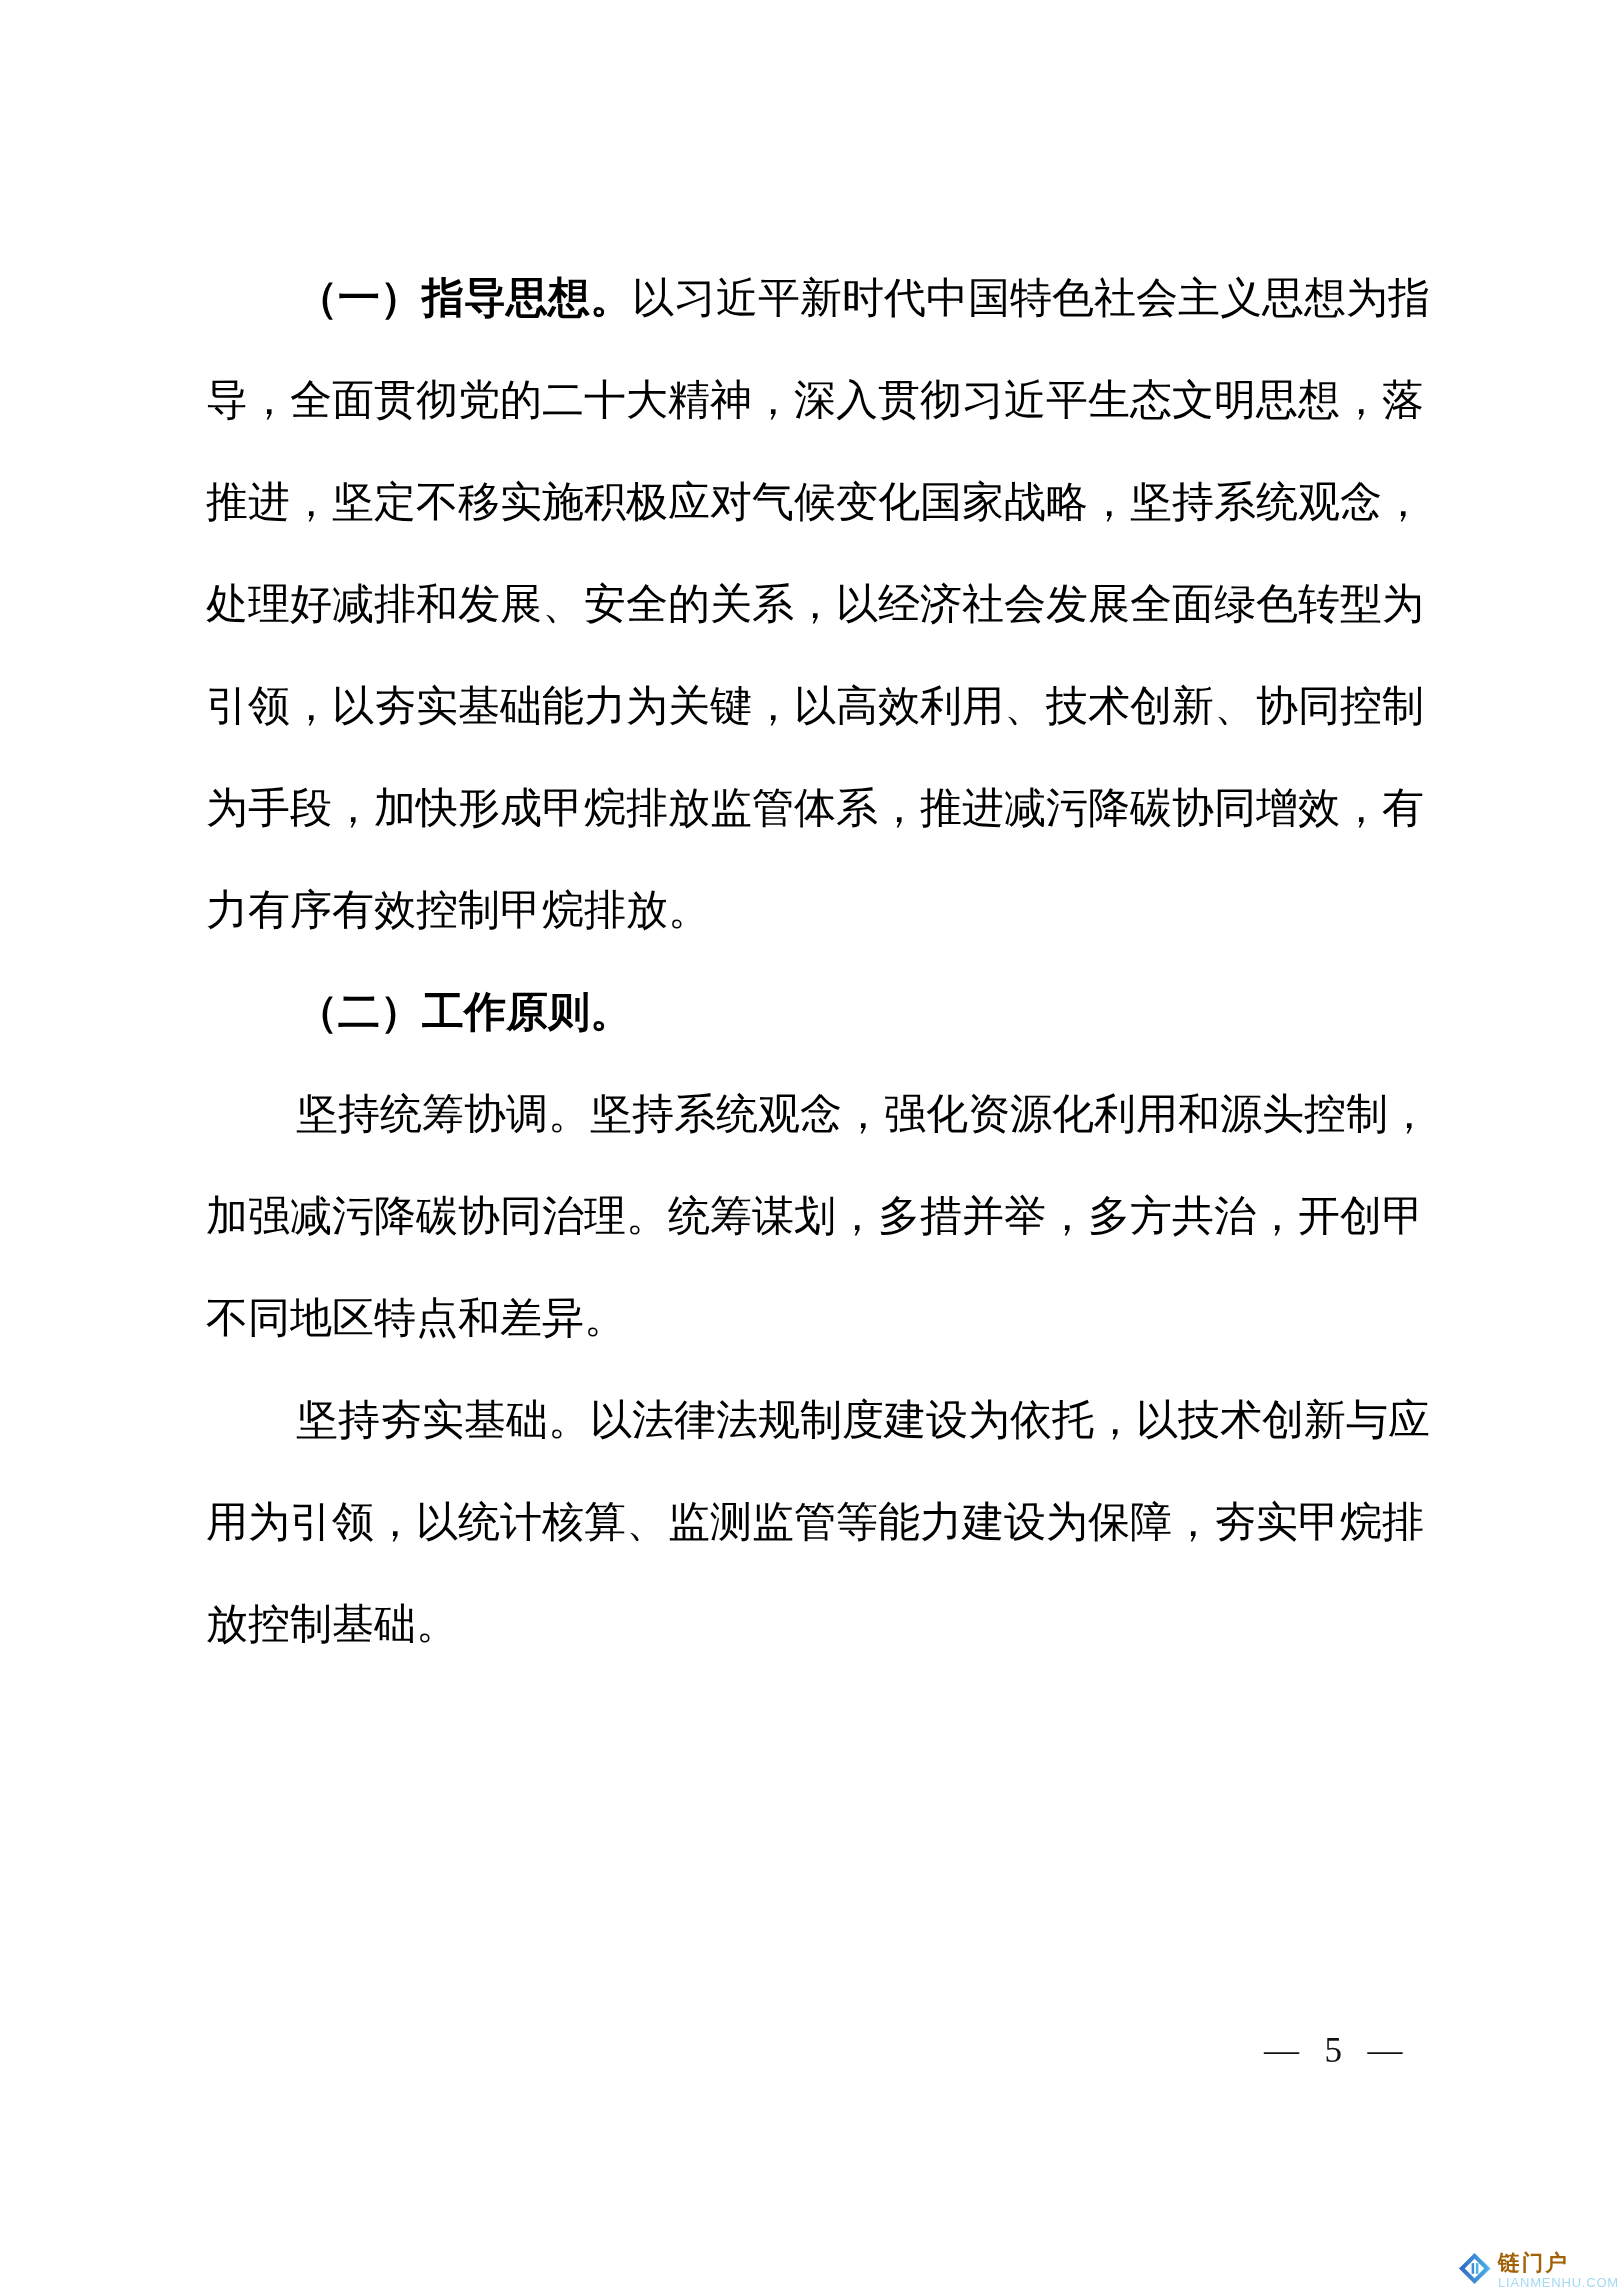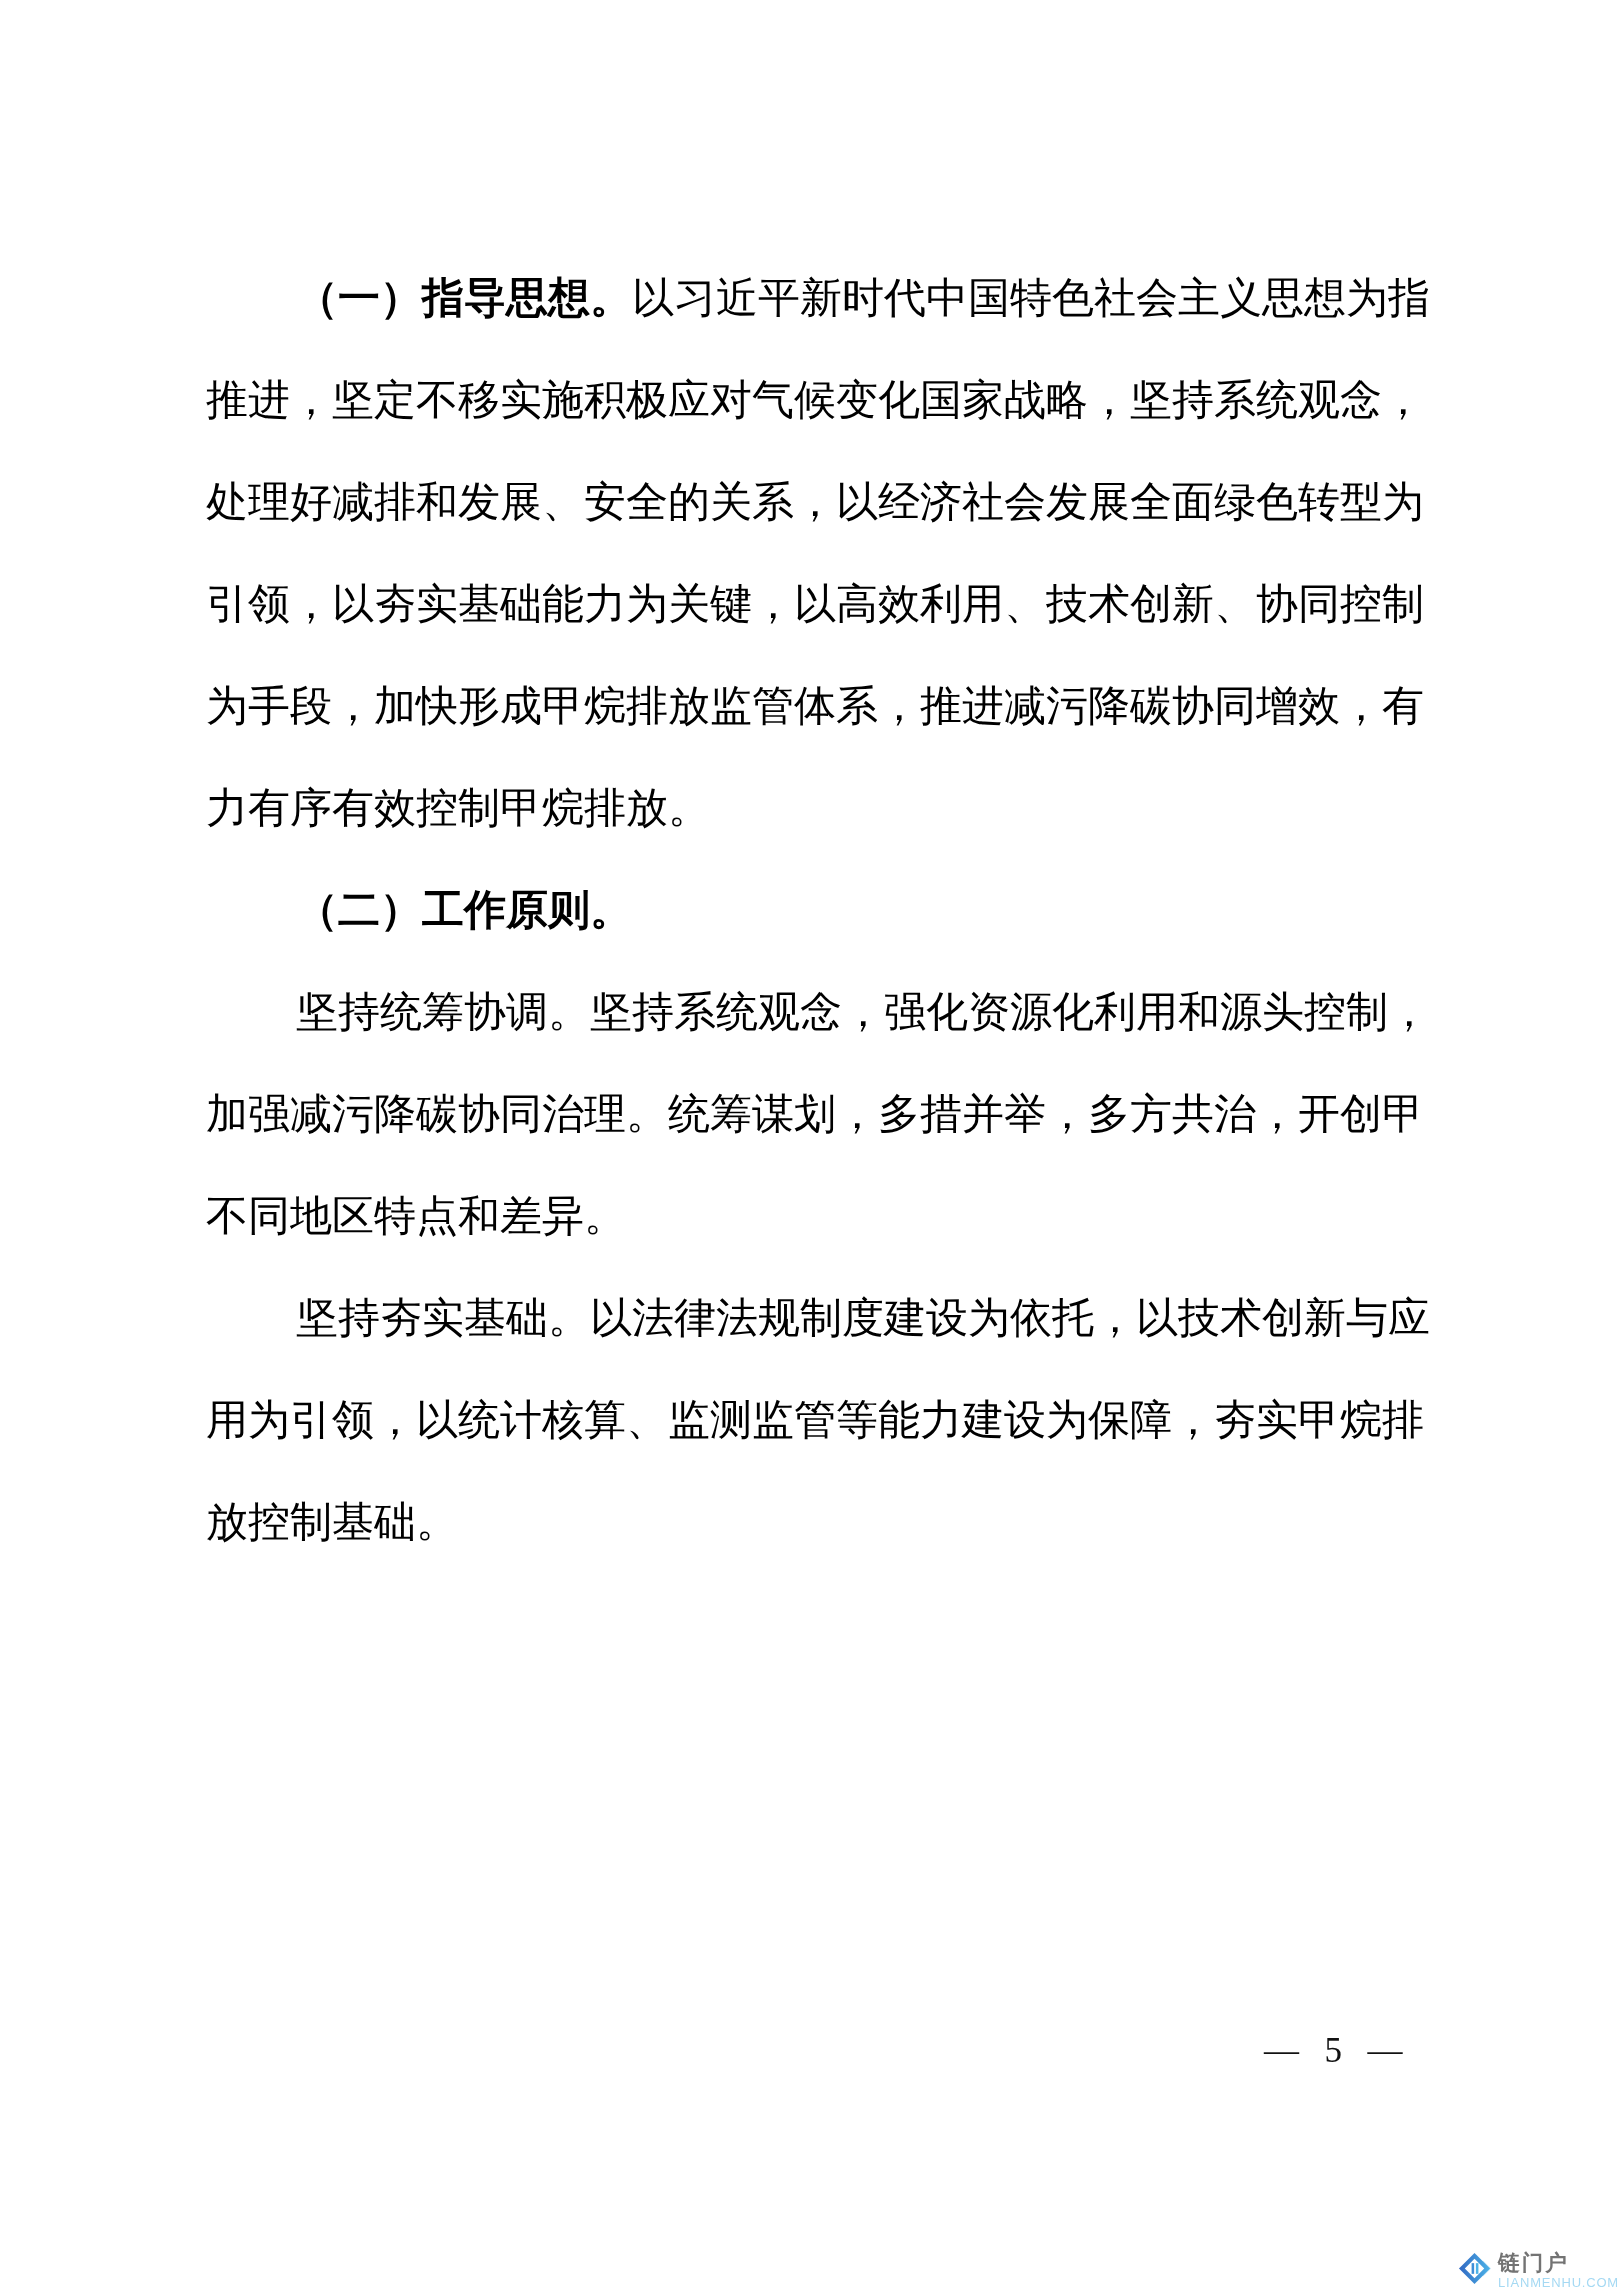--- a/index.html
+++ b/index.html
@@ -35,34 +35,35 @@
   }
   .page-number .dash{letter-spacing:0;}
   .watermark{
     position:absolute;
     right:2px;bottom:2.9px;
     display:flex;align-items:center;gap:4.9px;
   }
   .wm-text{display:flex;flex-direction:column;line-height:1;}
   .wm-brand{
     font-size:21.6px;font-weight:700;letter-spacing:2px;
-    color:#737373;
+    color:#a16207;
   }
   .wm-domain{
     font-size:13px;letter-spacing:0.8px;margin-top:2px;
     color:#a5d9f3;
   }
 </style>
 </head>
 <body>
 
 <div class="page">
 
   <div class="content">
       <div class="line indent"><span class="bold">（一）指导思想。</span><span>以习近平新时代中国特色社会主义思想为指</span></div>
+      <div class="line"><span>导，全面贯彻党的二十大精神，深入贯彻习近平生态文明思想，落</span></div>
       <div class="line"><span>推进，坚定不移实施积极应对气候变化国家战略，坚持系统观念，</span></div>
       <div class="line"><span>处理好减排和发展、安全的关系，以经济社会发展全面绿色转型为</span></div>
       <div class="line"><span>引领，以夯实基础能力为关键，以高效利用、技术创新、协同控制</span></div>
       <div class="line"><span>为手段，加快形成甲烷排放监管体系，推进减污降碳协同增效，有</span></div>
       <div class="line"><span>力有序有效控制甲烷排放。</span></div>
       <div class="line indent"><span class="bold">（二）工作原则。</span></div>
       <div class="line indent"><span>坚持统筹协调。坚持系统观念，强化资源化利用和源头控制，</span></div>
       <div class="line"><span>加强减污降碳协同治理。统筹谋划，多措并举，多方共治，开创甲</span></div>
       <div class="line"><span>不同地区特点和差异。</span></div>
       <div class="line indent"><span>坚持夯实基础。以法律法规制度建设为依托，以技术创新与应</span></div>

